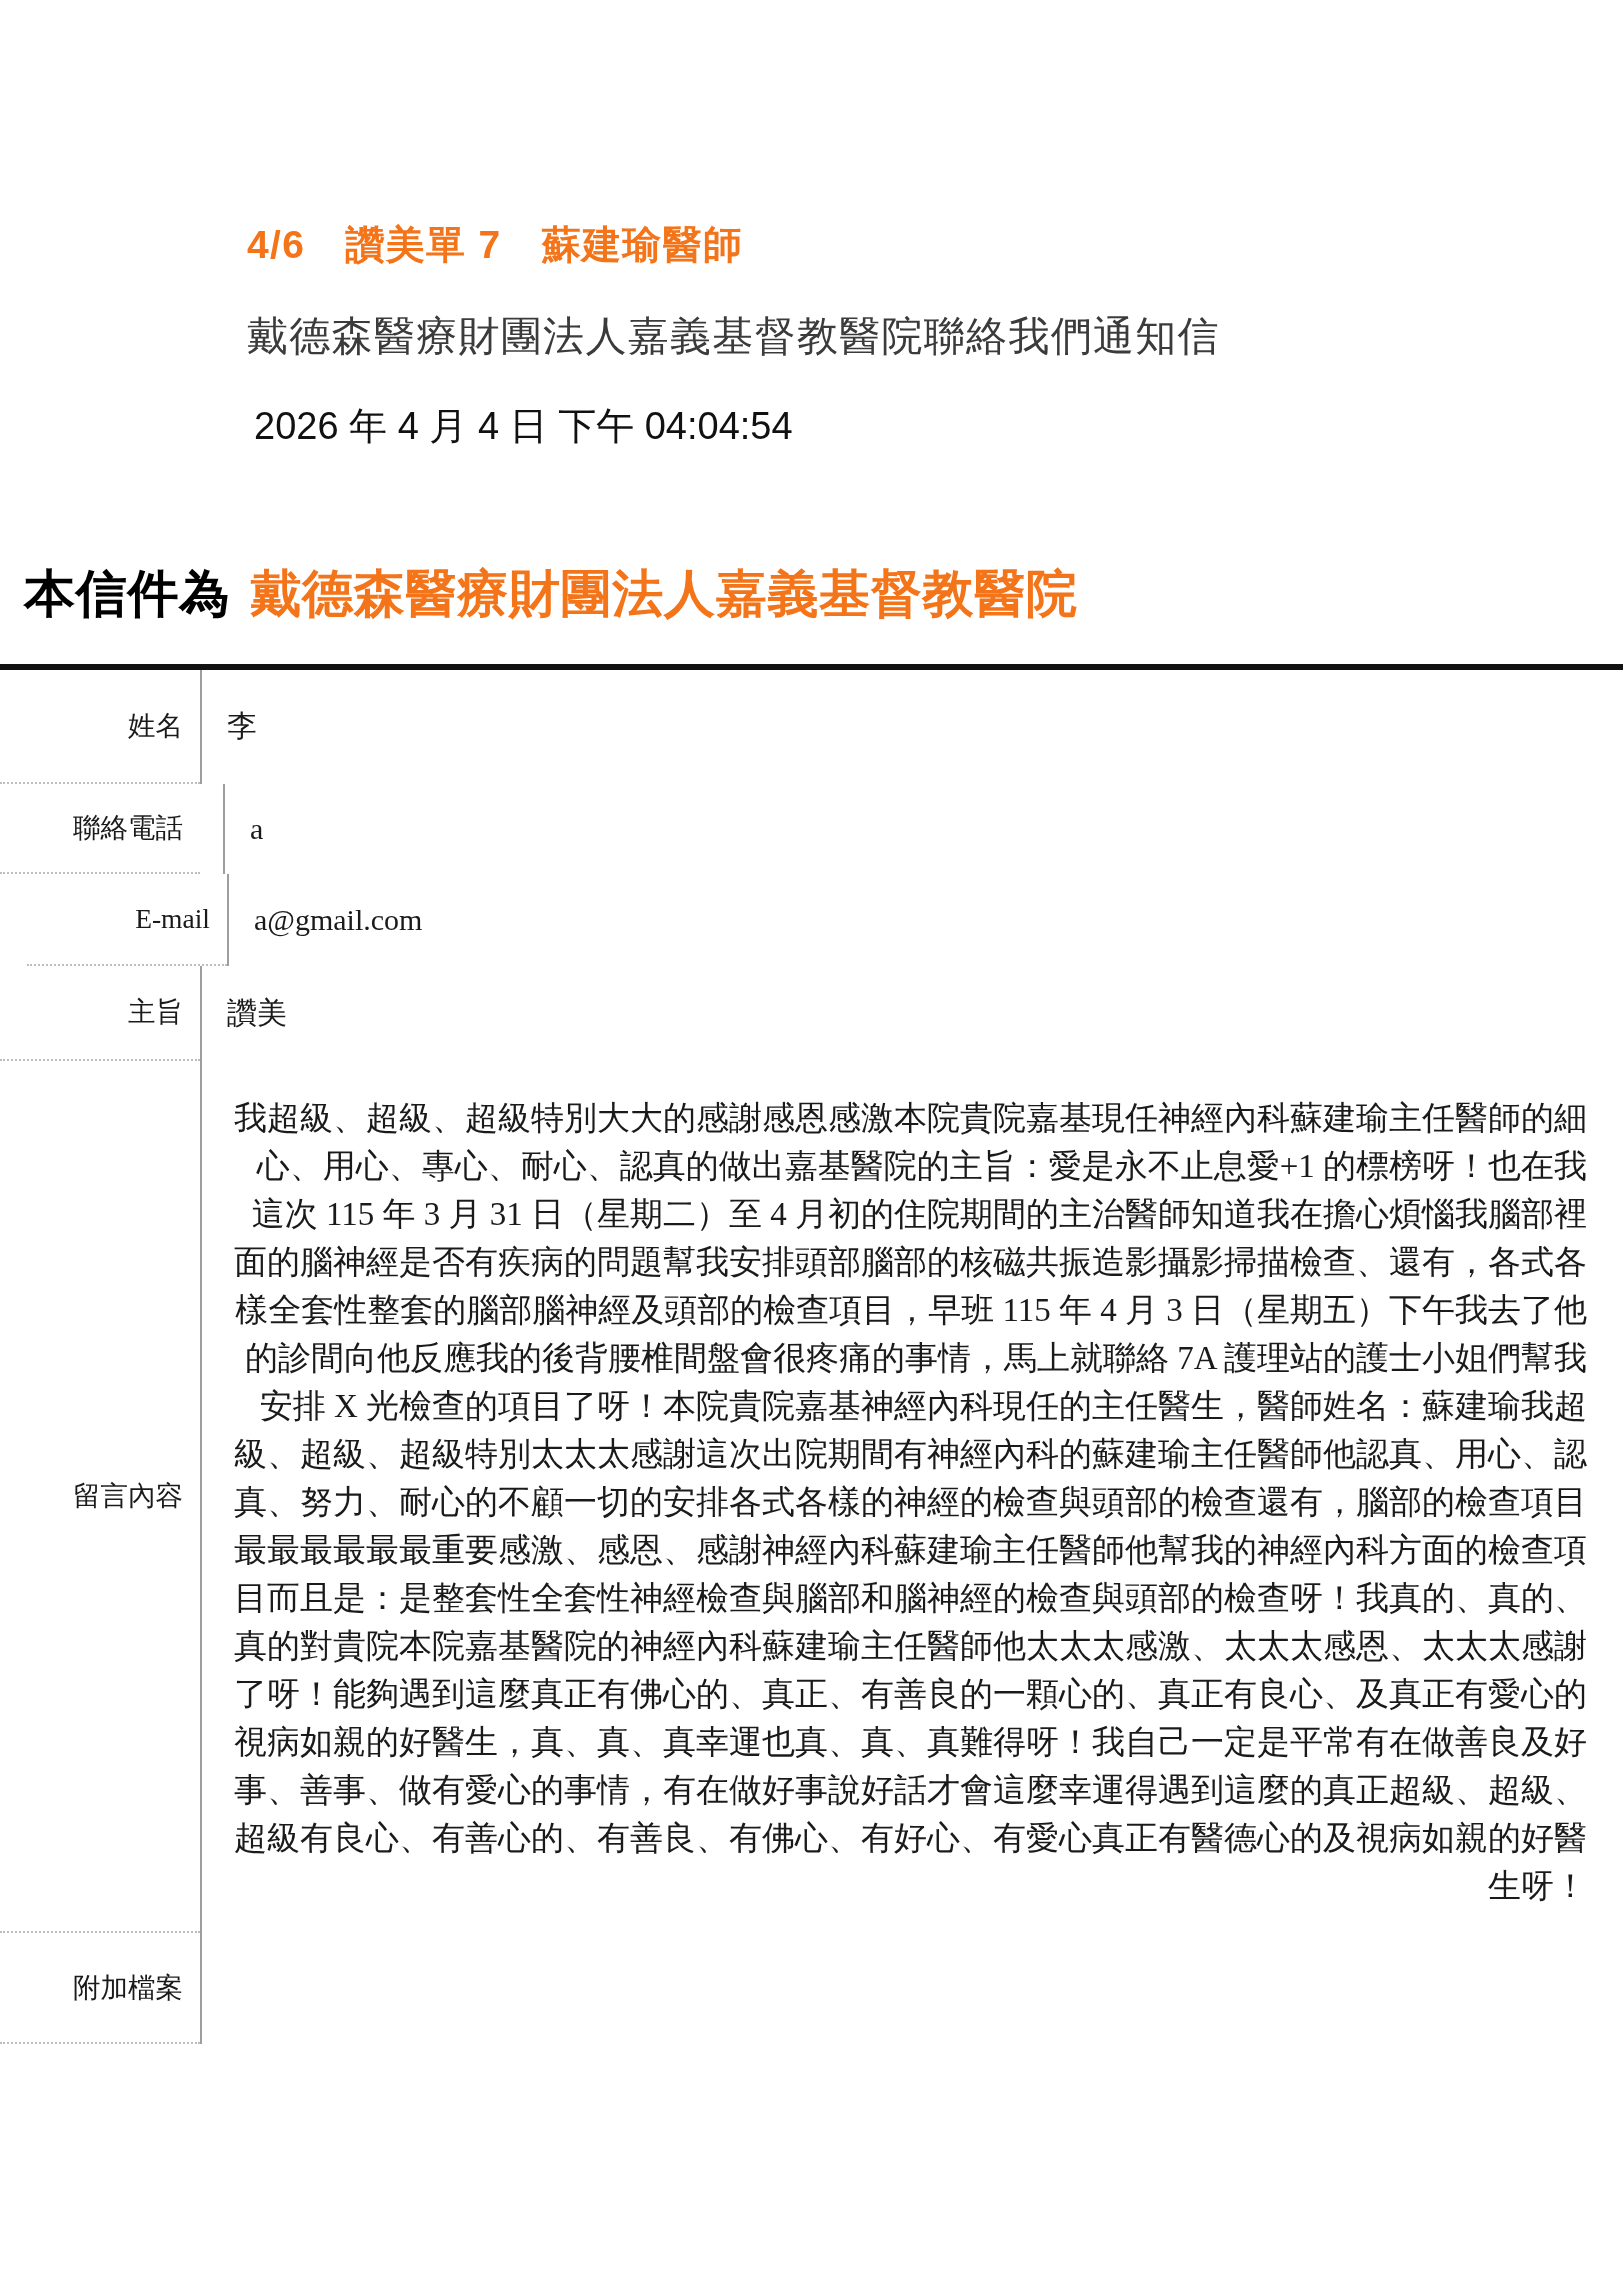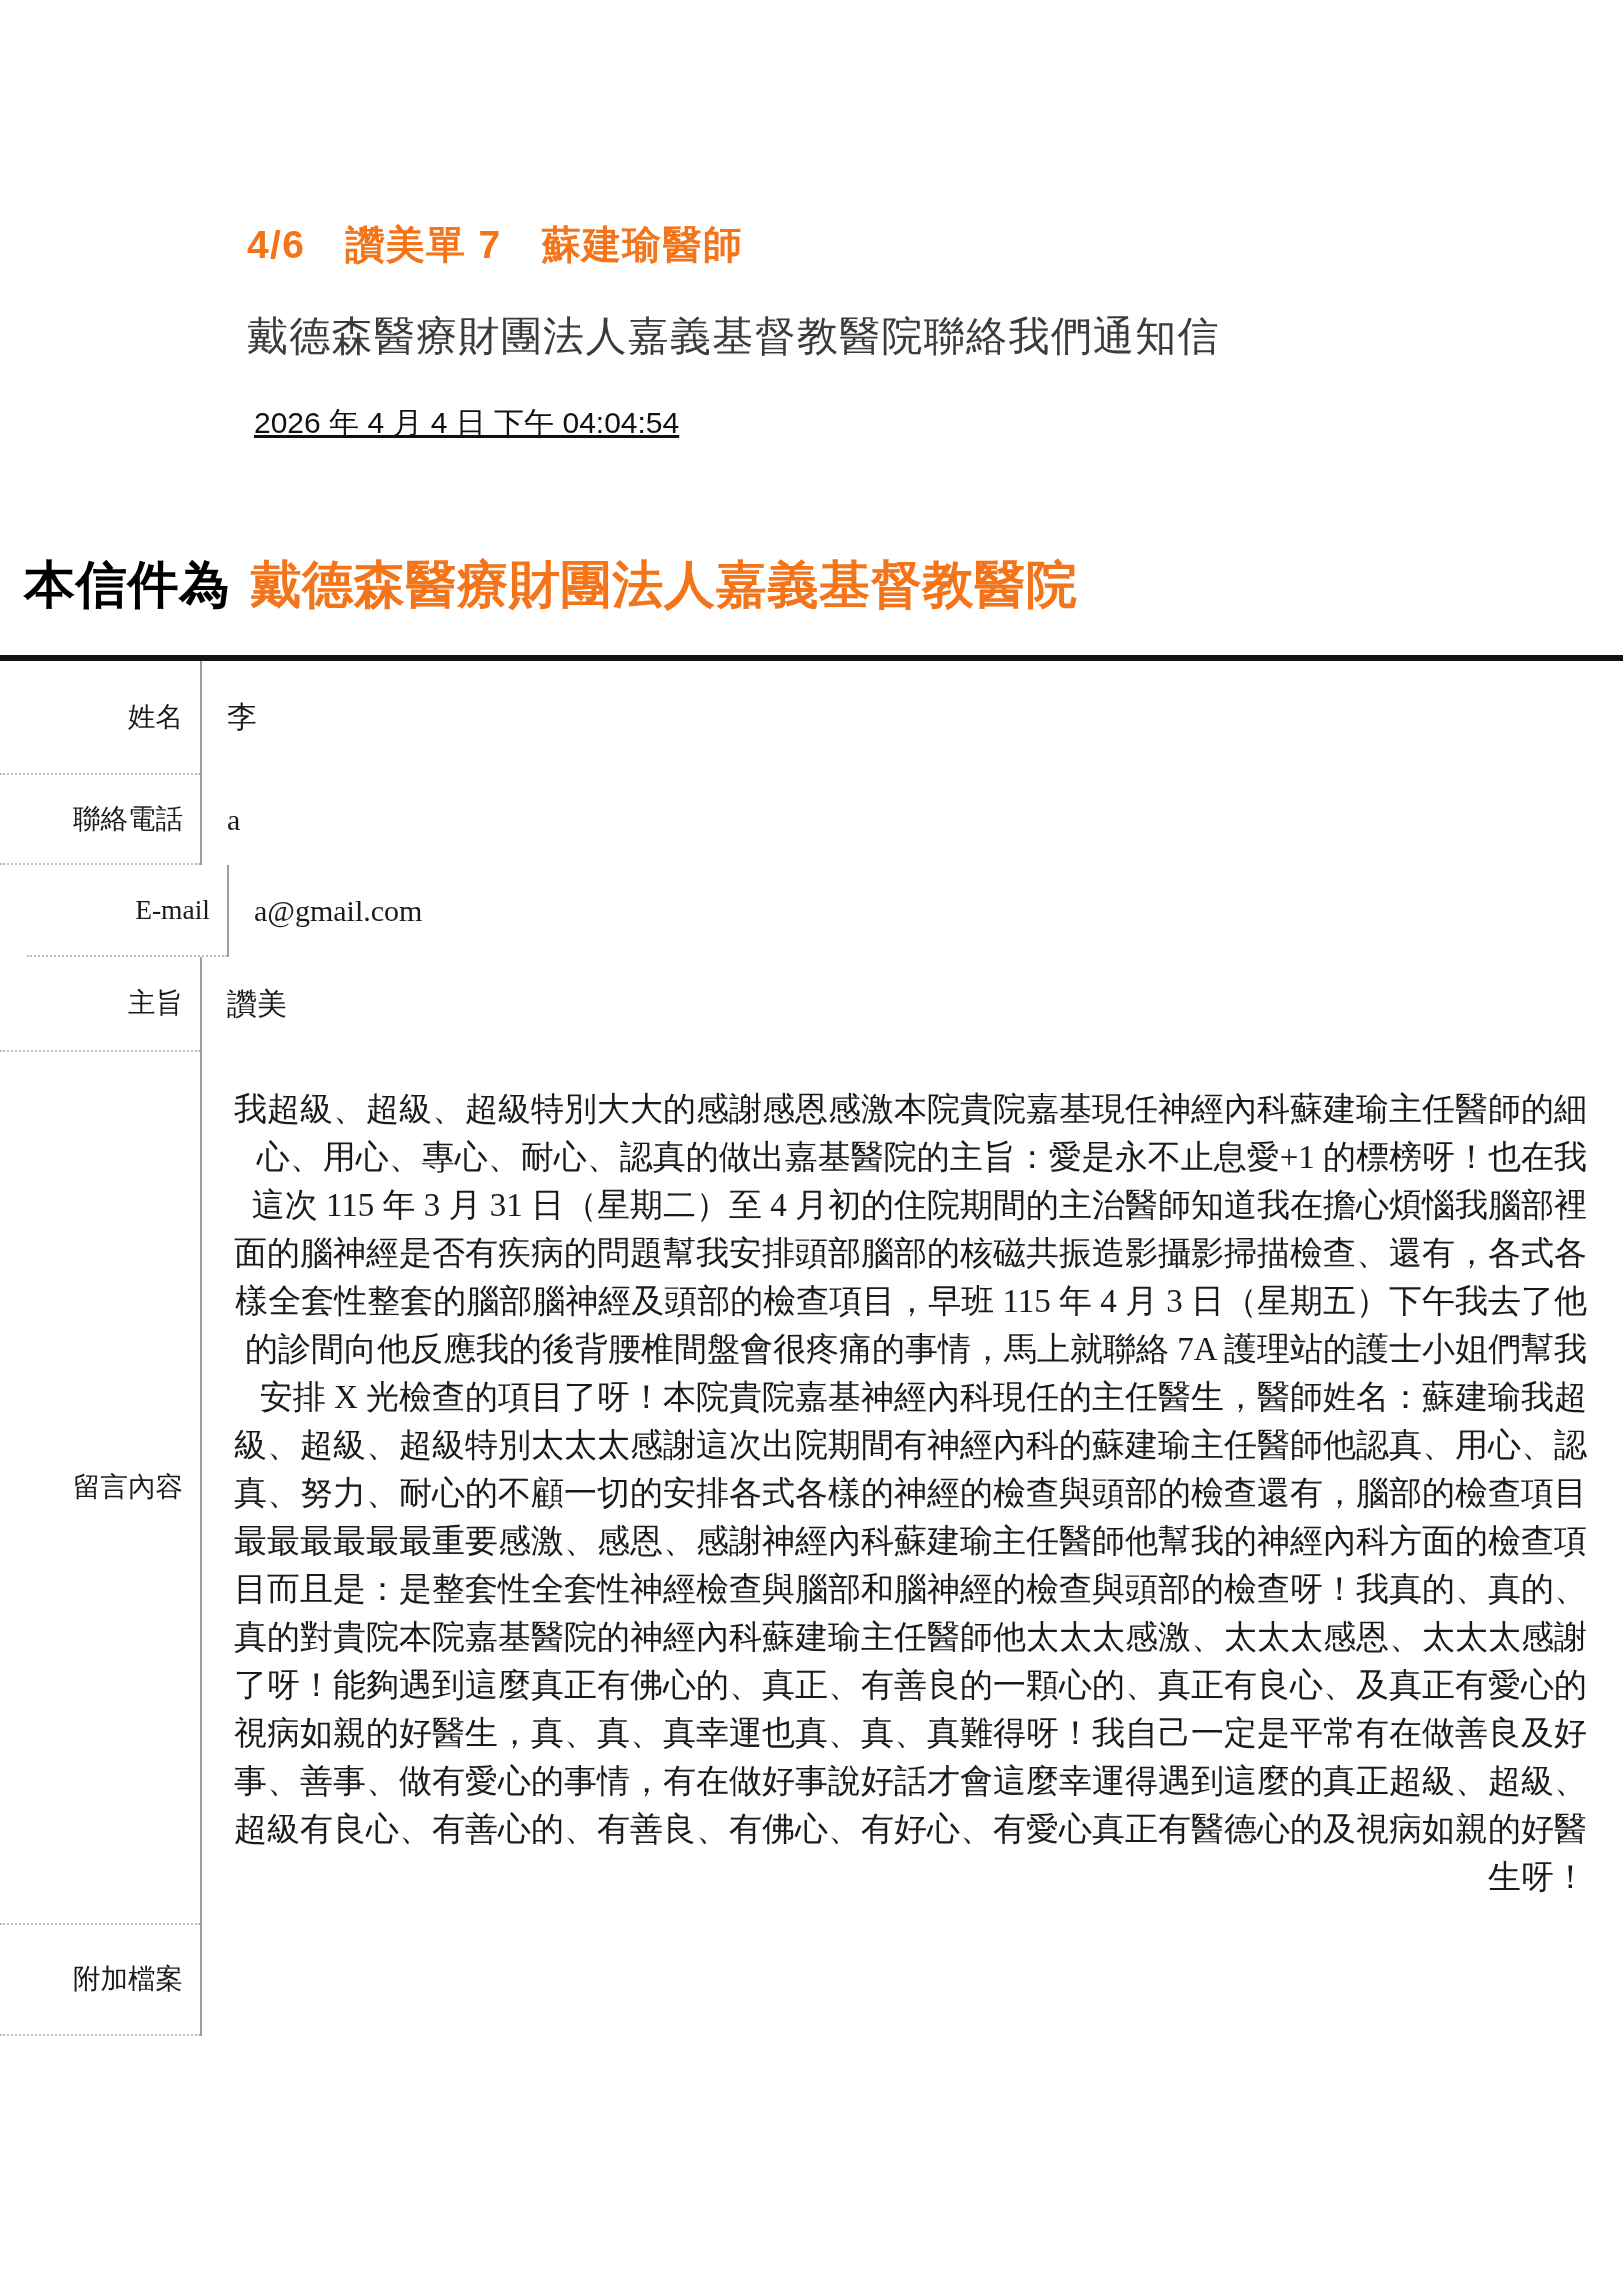--- a/index.html
+++ b/index.html
@@ -24,24 +24,23 @@
   .notification-title {
     margin: 47px 0 0 247px;
     font-size: 41px;
     line-height: 1.1;
     font-weight: 400;
     color: #3b3b3b;
     letter-spacing: 1.3px;
   }
   .notification-date {
     margin: 47px 0 0 254px;
-    font-size: 30px;
+    font-size: 38px;
     line-height: 1.1;
     color: #111111;
-    text-decoration: underline;
   }
   .service-category {
     margin: 17px 0 0 249px;
     font-size: 25px;
     line-height: 1.1;
     color: #4f4f4f;
   }
 
   
   .sender-banner {
@@ -85,21 +84,21 @@
   .cell-value {
     flex: 1 1 auto;
     display: flex;
     align-items: center;
     padding-left: 25px;
     font-size: 30px;
     color: #1a1a1a;
     border-left: 2px solid #9e9e9e;
   }
   .r1 { height: 114px; }
-  .r2 { height: 90px; }
+  .r2 { height: 90px; gap: 23px; }
   .r3 { height: 92px; padding-left: 27px; }
   .r4 { height: 95px; justify-content: space-between; }
   .r6 { height: 111px; font-family: Liberation Mono, monospace; }
 
   
   .r5 .cell-value {
     display: block;
     padding: 33px 36px 23.6px 25px;
     font-size: 33px;
     line-height: 48px;

